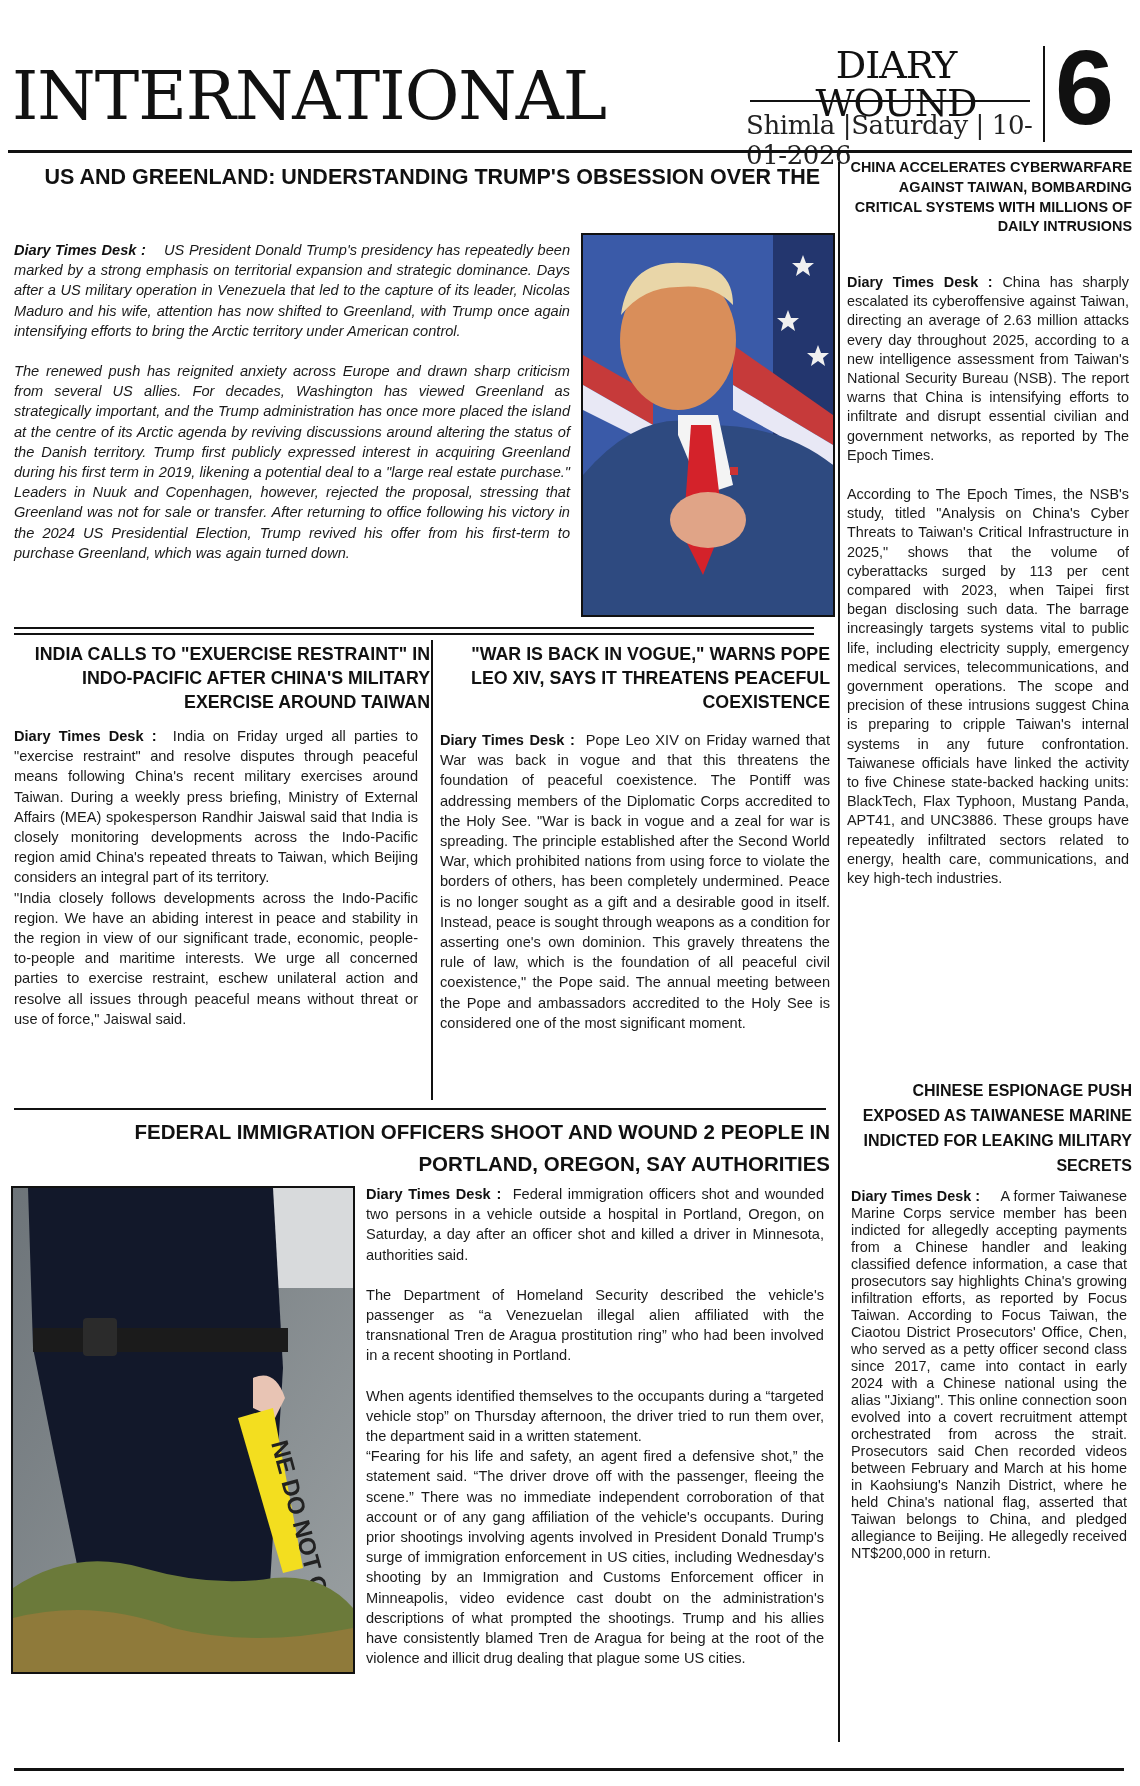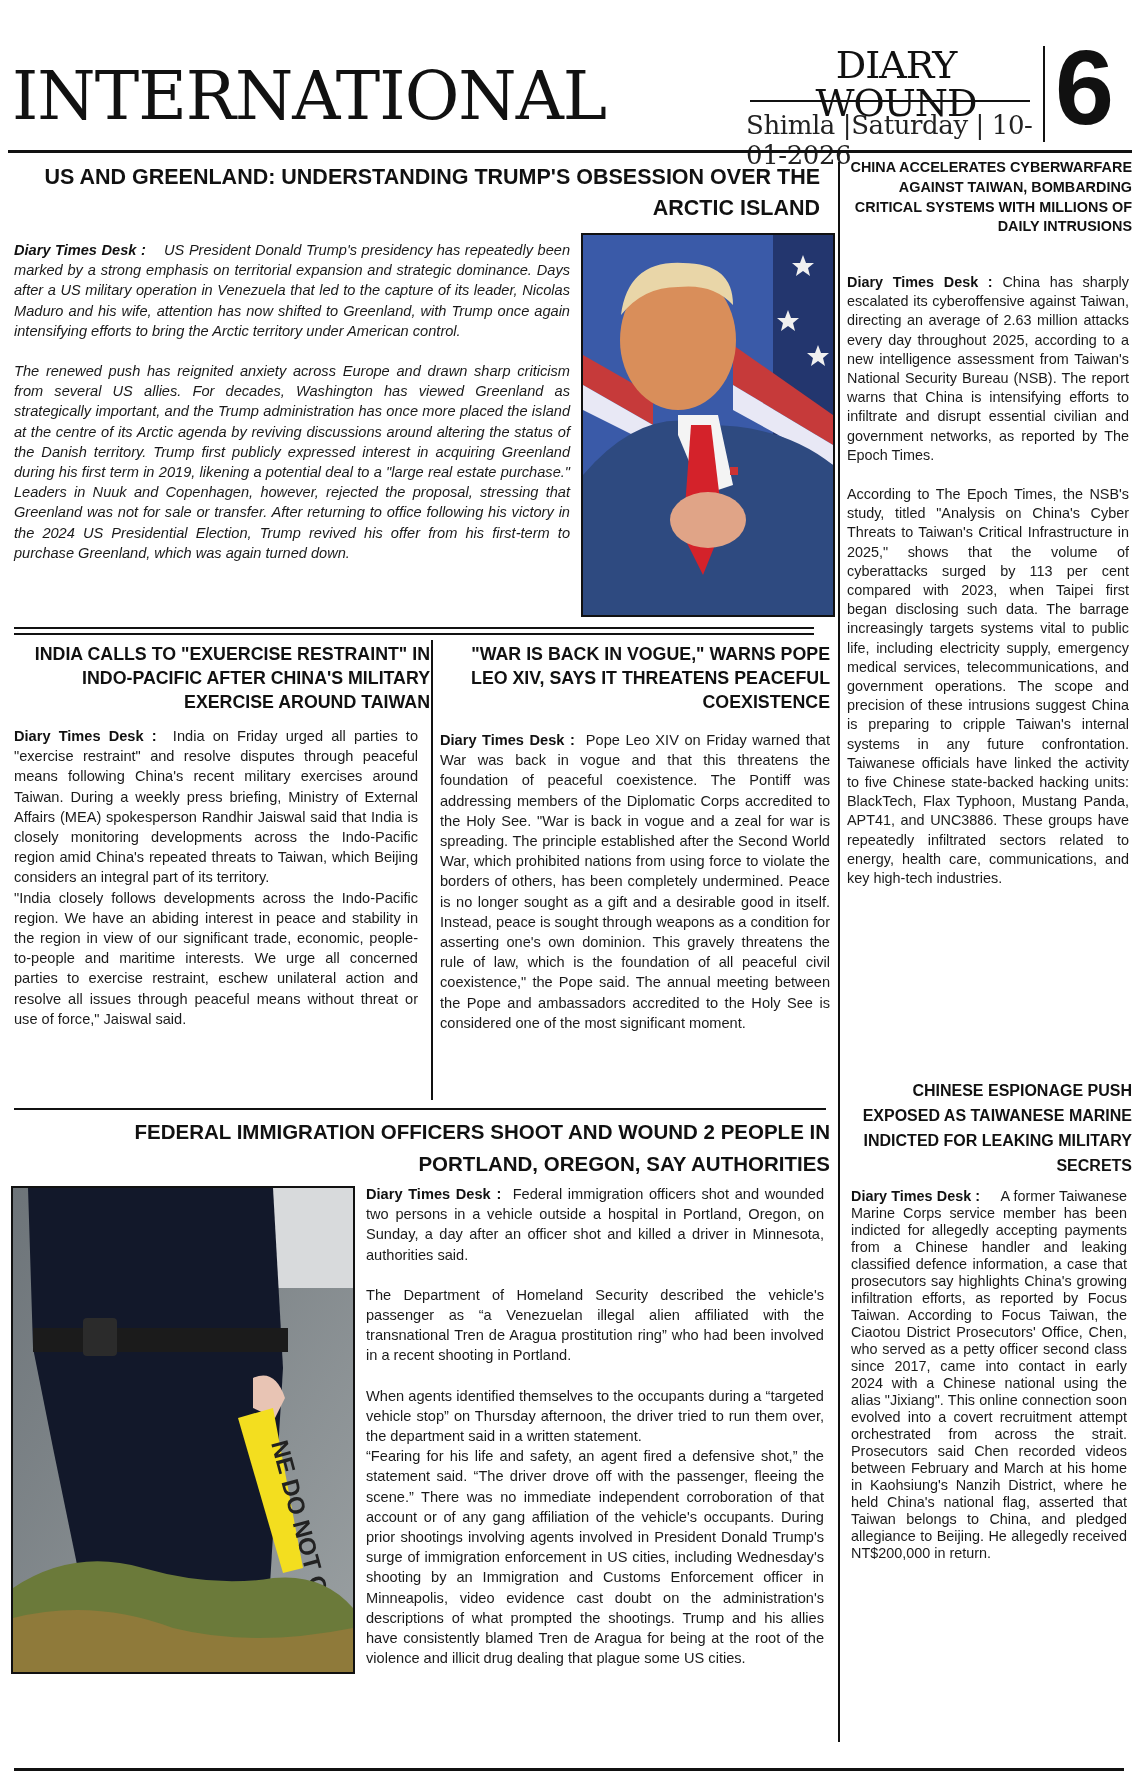--- a/index.html
+++ b/index.html
@@ -55,21 +55,20 @@
   <div class="page-number">6</div>
 </div>
 
 <div class="rule" style="left:8px; top:150px; width:1124px; height:3px;"></div>
 
 <div class="vrule" style="left:838px; top:162px; height:1580px;"></div>
 
 <article>
   <div class="headline" style="left:10px; top:162px; width:810px; font-size:21.5px; line-height:31px;">
     <div>US AND GREENLAND: UNDERSTANDING TRUMP'S OBSESSION OVER THE</div>
-    <div>ARCTIC ISLAND</div>
   </div>
   <div class="body-text" style="left:14px; top:240px; width:556px;font-style:italic;">
     <p><span class="desk">Diary Times Desk :</span>&nbsp;&nbsp;&nbsp; <span>US President Donald Trump's presidency has repeatedly been marked by a strong emphasis on territorial expansion and strategic dominance. Days after a US military operation in Venezuela that led to the capture of its leader, Nicolas Maduro and his wife, attention has now shifted to Greenland, with Trump once again intensifying efforts to bring the Arctic territory under American control.</span></p>
     <p class="gap">The renewed push has reignited anxiety across Europe and drawn sharp criticism from several US allies. For decades, Washington has viewed Greenland as strategically important, and the Trump administration has once more placed the island at the centre of its Arctic agenda by reviving discussions around altering the status of the Danish territory. Trump first publicly expressed interest in acquiring Greenland during his first term in 2019, likening a potential deal to a "large real estate purchase." Leaders in Nuuk and Copenhagen, however, rejected the proposal, stressing that Greenland was not for sale or transfer. After returning to office following his victory in the 2024 US Presidential Election, Trump revived his offer from his first-term to purchase Greenland, which was again turned down.</p>
   </div>
   <div class="photo" style="left:581px; top:233px; width:254px; height:384px; background:linear-gradient(90deg,#2a3f80 0%,#3c5cab 35%,#4e6ec0 65%,#1f3070 100%);">
     <svg width="250" height="380" viewBox="0 0 250 380">
       <rect x="0" y="0" width="250" height="380" fill="#3a5aa8"></rect>
       <rect x="190" y="0" width="60" height="200" fill="#23366e"></rect>
       <g fill="#f0f0f0">
@@ -133,21 +132,21 @@
       <rect x="20" y="140" width="255" height="24" fill="#1b1b1b"></rect>
       <rect x="70" y="130" width="34" height="38" fill="#2b2b2b" rx="4"></rect>
       <path d="M240 190 Q262 180 272 210 L262 230 L240 220 Z" fill="#e8c4b4"></path>
       <path d="M225 230 L260 220 L290 380 L270 385 Z" fill="#f3de1f"></path>
       <text x="258" y="255" transform="rotate(75 258 255)" font-family="Liberation Sans, sans-serif" font-weight="bold" font-size="24" fill="#222">NE DO NOT CR</text>
       <path d="M0 400 Q60 360 130 380 Q200 400 260 390 Q310 385 340 420 L340 484 L0 484 Z" fill="#6b7a3a"></path>
       <path d="M0 430 Q80 410 160 440 Q240 460 340 440 L340 484 L0 484 Z" fill="#8f7a3a"></path>
     </svg>
   </div>
   <div class="body-text" style="left:366px; top:1184px; width:458px;">
-    <p><span class="desk">Diary Times Desk :</span>&nbsp; <span>Federal immigration officers shot and wounded two persons in a vehicle outside a hospital in Portland, Oregon, on Sunday, a day after an officer shot and killed a driver in Minnesota, authorities said.</span></p>
+    <p><span class="desk">Diary Times Desk :</span>&nbsp; <span>Federal immigration officers shot and wounded two persons in a vehicle outside a hospital in Portland, Oregon, on Saturday, a day after an officer shot and killed a driver in Minnesota, authorities said.</span></p>
     <p class="gap">The Department of Homeland Security described the vehicle's passenger as “a Venezuelan illegal alien affiliated with the transnational Tren de Aragua prostitution ring” who had been involved in a recent shooting in Portland.</p>
     <p class="gap">When agents identified themselves to the occupants during a “targeted vehicle stop” on Thursday afternoon, the driver tried to run them over, the department said in a written statement.</p>
     <p>“Fearing for his life and safety, an agent fired a defensive shot,” the statement said. “The driver drove off with the passenger, fleeing the scene.” There was no immediate independent corroboration of that account or of any gang affiliation of the vehicle's occupants. During prior shootings involving agents involved in President Donald Trump's surge of immigration enforcement in US cities, including Wednesday's shooting by an Immigration and Customs Enforcement officer in Minneapolis, video evidence cast doubt on the administration's descriptions of what prompted the shootings. Trump and his allies have consistently blamed Tren de Aragua for being at the root of the violence and illicit drug dealing that plague some US cities.</p>
   </div>
 </article>
 
 <article>
   <div class="headline" style="left:848px; top:158px; width:284px; font-size:14.4px; line-height:19.8px;">CHINA ACCELERATES CYBERWARFARE AGAINST TAIWAN, BOMBARDING CRITICAL SYSTEMS WITH MILLIONS OF DAILY INTRUSIONS</div>
   <div class="body-text" style="left:847px; top:273px; width:282px; font-size:14.4px; line-height:19.2px;">
     <p><span class="desk">Diary Times Desk :</span> <span>China has sharply escalated its cyberoffensive against Taiwan, directing an average of 2.63 million attacks every day throughout 2025, according to a new intelligence assessment from Taiwan's National Security Bureau (NSB). The report warns that China is intensifying efforts to infiltrate and disrupt essential civilian and government networks, as reported by The Epoch Times.</span></p>

